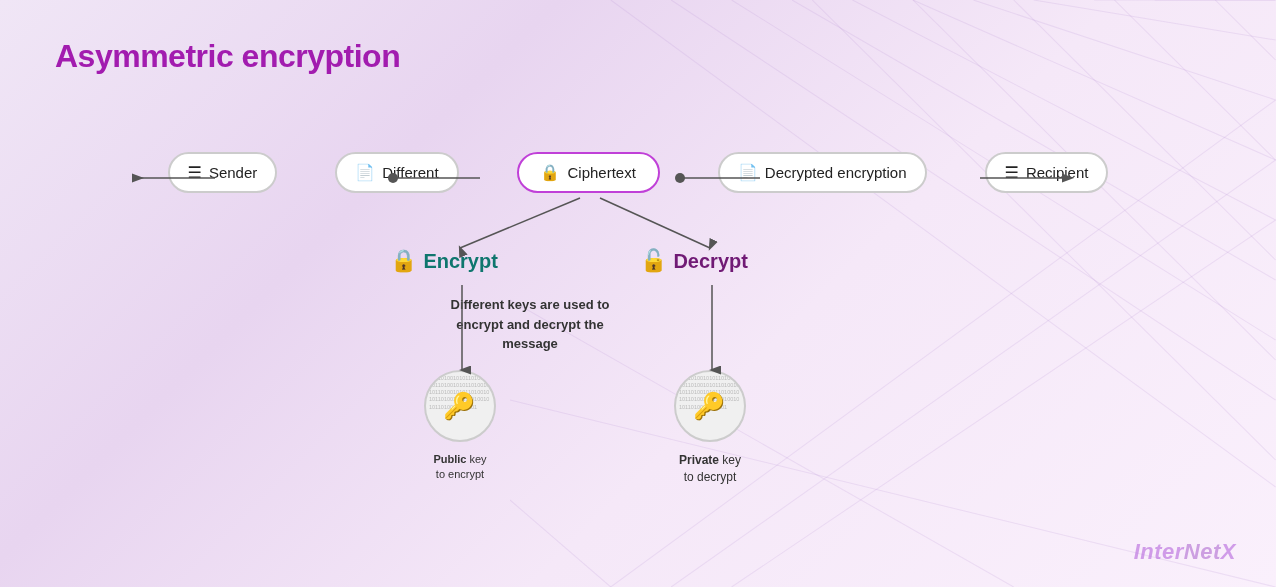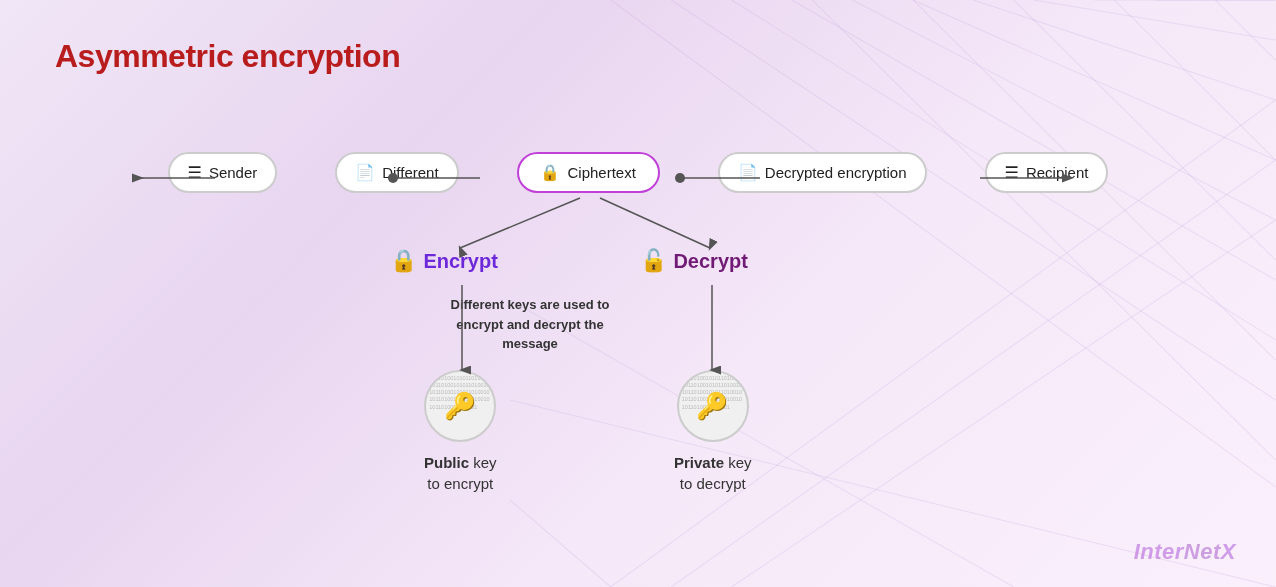--- a/index.html
+++ b/index.html
@@ -35,21 +35,21 @@
       height: 100%;
     }
 
     
     .title {
       position: absolute;
       top: 38px;
       left: 55px;
       font-size: 32px;
       font-weight: 800;
-      color: #b91c1c;
+      color: #a21caf;
       letter-spacing: -0.5px;
     }
 
     
     .flow-row {
       position: absolute;
       top: 148px;
       left: 30px;
       right: 30px;
       display: flex;
@@ -261,48 +261,48 @@
     <div style="width:58px;"></div>
 
     <div class="node" style="padding:9px 18px;">
       <span class="node-icon">☰</span>
       <span>Recipient</span>
     </div>
   </div>
 
   <div style="position:absolute;top:248px;left:390px;display:flex;align-items:center;gap:6px;">
     <span style="font-size:22px;color:#c040d8;">🔒</span>
-    <span style="font-size:20px;font-weight:800;color:#6d28d9;">Encrypt</span>
+    <span style="font-size:20px;font-weight:800;color:#0f766e;">Encrypt</span>
   </div>
 
   <div style="position:absolute;top:248px;left:640px;display:flex;align-items:center;gap:6px;">
     <span style="font-size:22px;color:#e87030;">🔓</span>
     <span style="font-size:20px;font-weight:800;color:#701a75;">Decrypt</span>
   </div>
 
   <div class="info-box" style="position:absolute;top:295px;left:530px;width:160px;text-align:center;font-size:13px;font-weight:600;color:#333;line-height:1.5;">
     <span>Different keys are used to encrypt and decrypt the message</span>
   </div>
 
   <div style="position:absolute;top:370px;left:424px;display:flex;flex-direction:column;align-items:center;">
     <div class="key-circle public-key" style="width:72px;height:72px;border-radius:50%;border:2px solid #ccc;background:#f0f0f0;display:flex;align-items:center;justify-content:center;position:relative;overflow:hidden;">
       <div class="bg-text" style="position:absolute;top:3px;left:3px;right:3px;bottom:3px;font-size:5.5px;color:#bbb;line-height:1.3;word-break:break-all;overflow:hidden;">001101001010110100101011010010101101001010110100101011010010101101001010110100101011010010101101</div>
       <span style="position:relative;z-index:1;font-size:26px;color:#c040d8;">🔑</span>
     </div>
-    <div class="key-label" style="margin-top:10px;text-align:center;font-size:15px;color:#333;line-height:1.4;">
+    <div class="key-label" style="margin-top:10px;text-align:center;font-size:11px;color:#333;line-height:1.4;">
       <strong>Public</strong><span> key<br>to encrypt</span>
     </div>
   </div>
 
   <div style="position:absolute;top:370px;left:674px;display:flex;flex-direction:column;align-items:center;">
     <div class="key-circle private-key" style="width:72px;height:72px;border-radius:50%;border:2px solid #ccc;background:#f0f0f0;display:flex;align-items:center;justify-content:center;position:relative;overflow:hidden;">
       <div class="bg-text" style="position:absolute;top:3px;left:3px;right:3px;bottom:3px;font-size:5.5px;color:#bbb;line-height:1.3;word-break:break-all;overflow:hidden;">001101001010110100101011010010101101001010110100101011010010101101001010110100101011010010101101</div>
       <span style="position:relative;z-index:1;font-size:26px;color:#e87030;">🔑</span>
     </div>
-    <div class="key-label" style="margin-top:10px;text-align:center;font-size:15px;color:#333;line-height:1.4;">
+    <div class="key-label" style="margin-top:10px;text-align:center;font-size:12px;color:#333;line-height:1.4;">
       <strong>Private</strong><span> key<br>to decrypt</span>
     </div>
   </div>
 
   <div class="brand" style="position:absolute;bottom:22px;right:40px;font-size:22px;font-weight:700;color:rgba(0,0,0,0.3);letter-spacing:0.5px;font-style:italic;margin-top:10px;">
     <span>Inter</span><span style="color:rgba(160,80,200,0.5);">Net</span><span>X</span>
   </div>
 
 </div>
 

